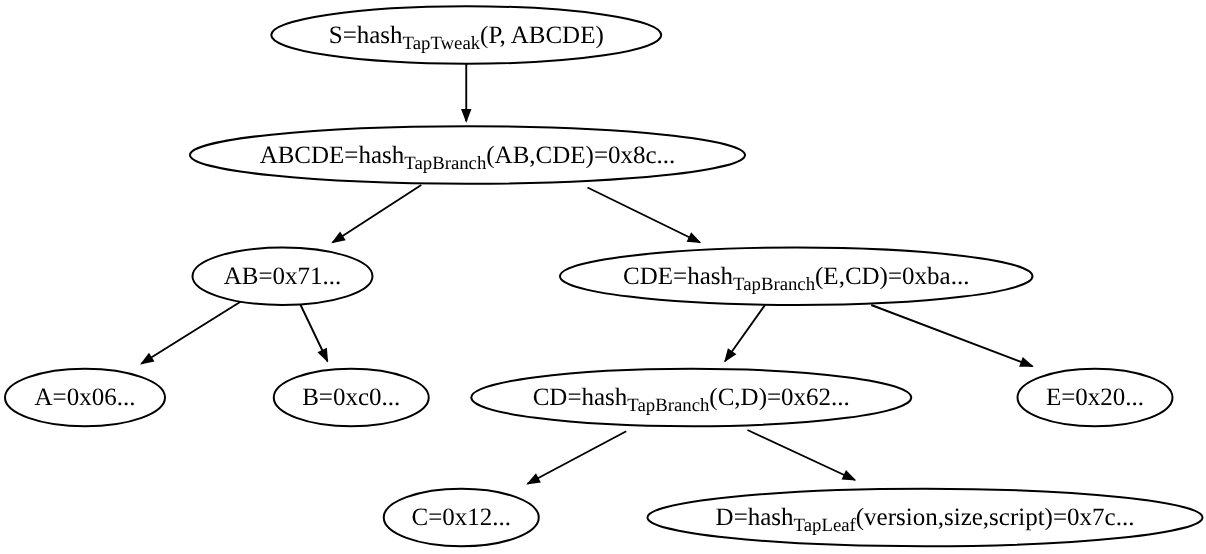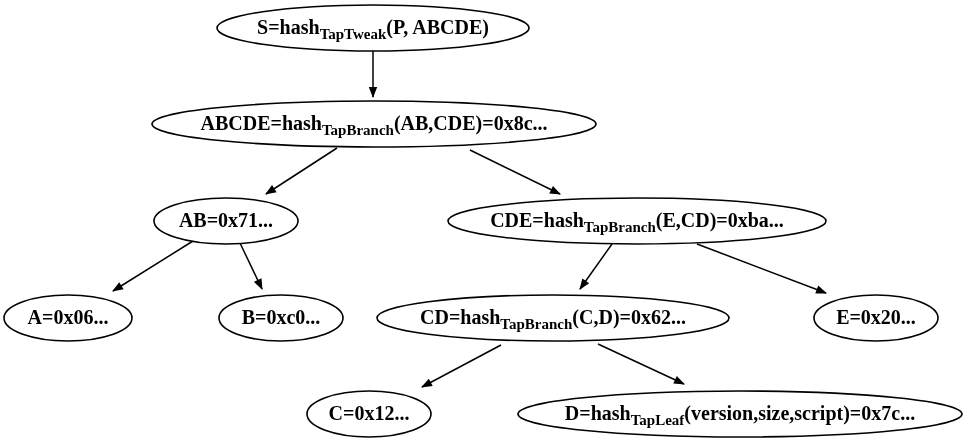--- a/index.html
+++ b/index.html
@@ -6,21 +6,20 @@
     margin: 0;
     padding: 0;
     background: #ffffff;
   }
   .stage {
     position: relative;
     width: 965px;
     height: 443px;
     background: #ffffff;
     overflow: hidden;
-    font-weight: bold;
   }
   svg { display: block; }
   .node-ellipse {
     fill: #ffffff;
     stroke: #000000;
     stroke-width: 1.6;
   }
   .edge {
     stroke: #000000;
     stroke-width: 1.5;

